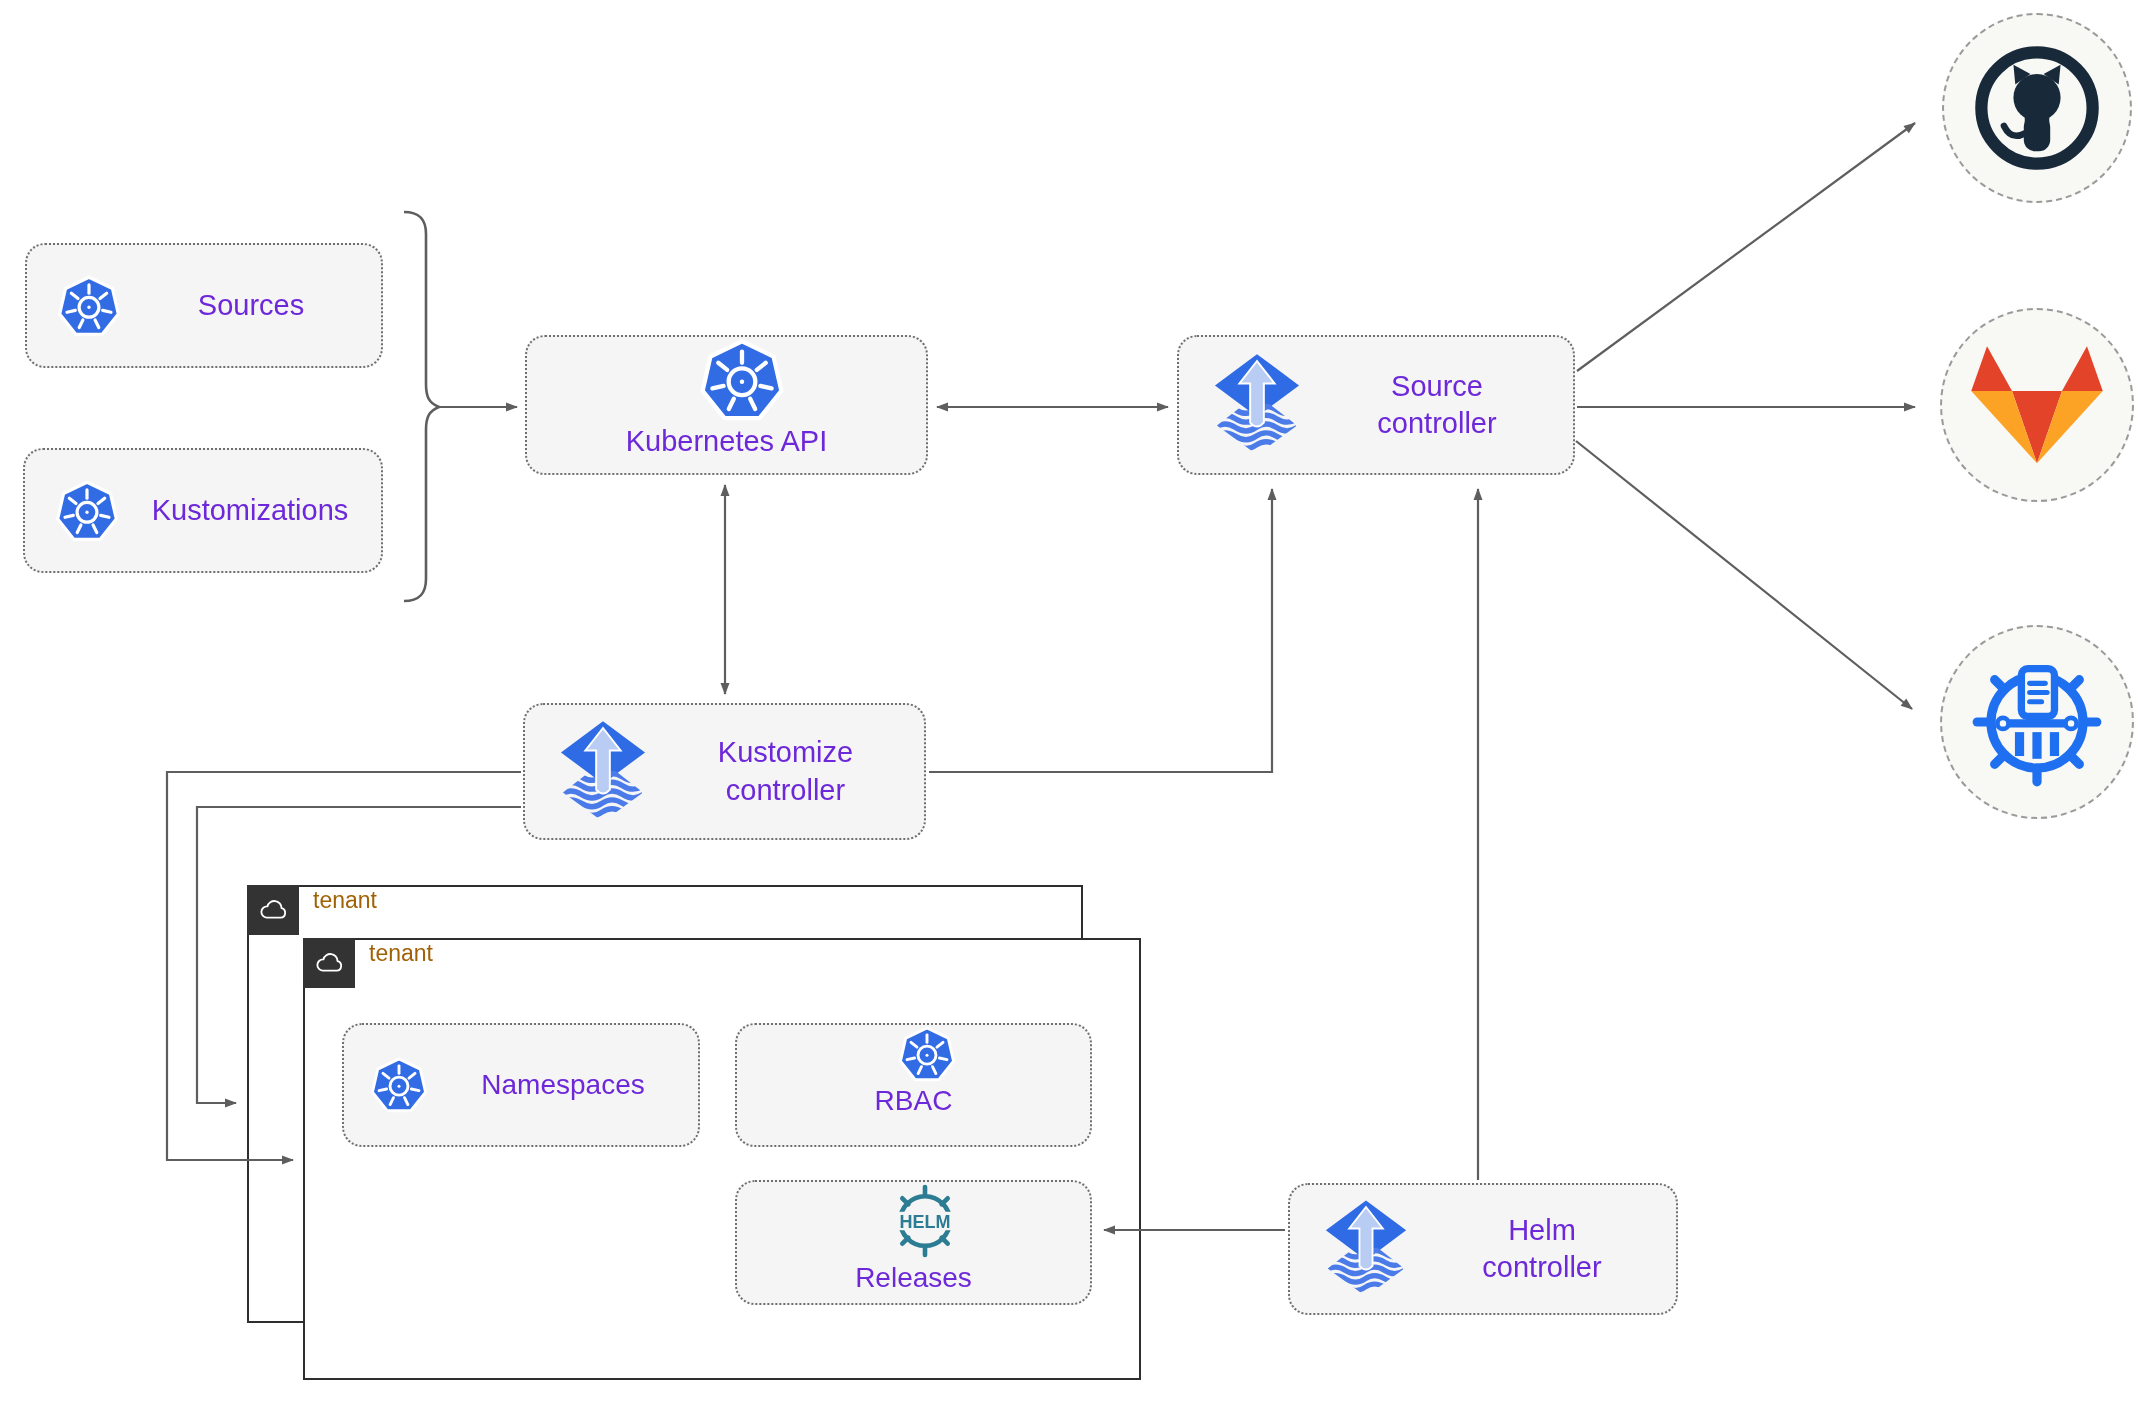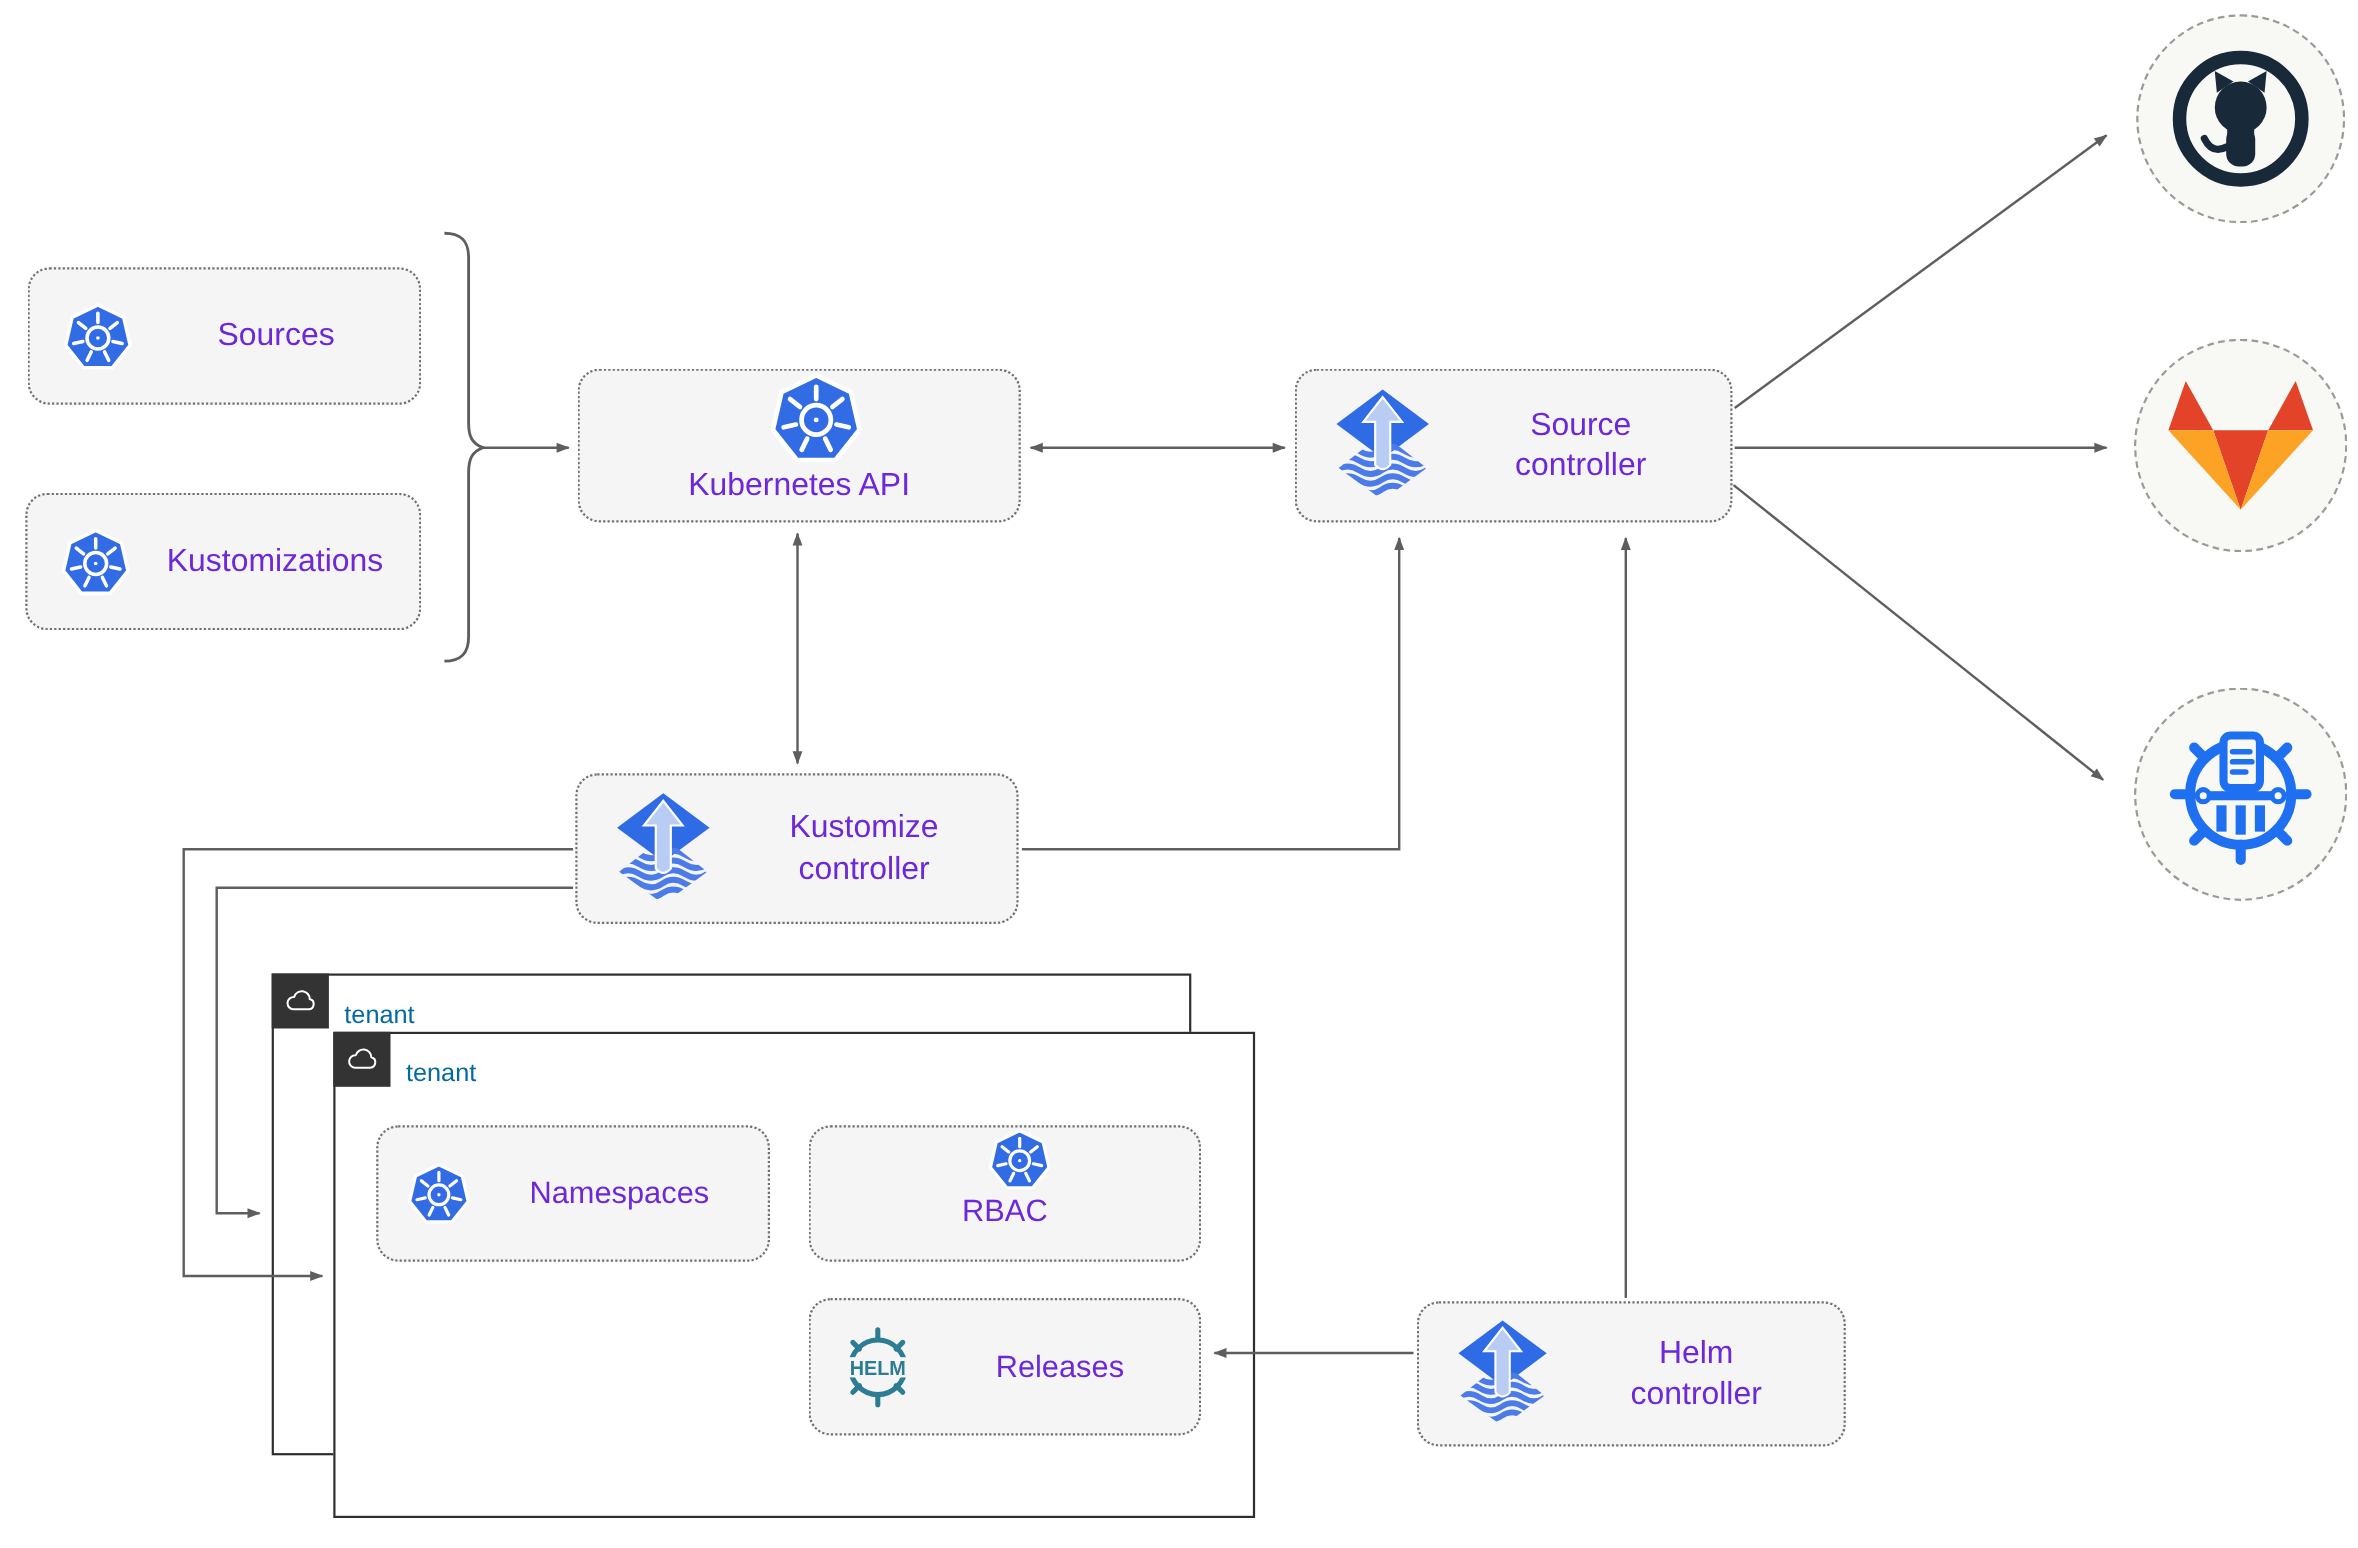--- a/index.html
+++ b/index.html
@@ -10,21 +10,21 @@
         display:flex;align-items:center;box-sizing:border-box;z-index:4;}
   .node .lbl{flex:1;text-align:center;font-size:29px;color:#6d28d9;line-height:1.28;white-space:pre-line;}
   .node .icon{margin-left:30px;flex:0 0 auto;}
   .node.ctrl .icon{margin-left:34px;}
   .node.inner .lbl{font-size:28px;}
   .node.inner .icon{margin-left:26px;}
   
   .tenant{position:absolute;background:#ffffff;border:2.5px solid #2e2e2e;box-sizing:border-box;}
   .tenant .badge{position:absolute;left:-2.5px;top:-2.5px;width:52px;height:50px;background:#333333;
                  display:flex;align-items:center;justify-content:center;}
-  .tenant .tenant-label{position:absolute;left:64px;top:22px;font-size:23px;color:#0369a1;}
+  .tenant .tenant-label{position:absolute;left:64px;top:0;font-size:23px;color:#a16207;}
   .tenant.back{z-index:1;}
   .tenant.front{z-index:2;}
   
   .endpoint{position:absolute;border:2.5px dashed #9a9a9a;border-radius:50%;background:#f8f8f5;
             display:flex;align-items:center;justify-content:center;box-sizing:border-box;z-index:3;}
   .overlay{position:absolute;left:0;top:0;z-index:10;pointer-events:none;}
   .defs-hidden{position:absolute;width:0;height:0;}
 </style>
 </head>
 <body>
@@ -201,21 +201,21 @@
   </div>
 
   <div class="node inner" style="left:735px;top:1023px;width:357px;height:124px;flex-direction:column;">
     <svg class="icon" width="58" height="58">
         <use href="#sym-k8s"></use>
       </svg>
     <div class="lbl">RBAC</div>
   </div>
 
 
-  <div class="node inner" style="left:735px;top:1180px;width:357px;height:125px;">
+  <div class="node inner" style="left:735px;top:1180px;width:357px;height:125px;flex-direction:column;">
     <svg class="icon" width="78" height="78" style="margin-left:22px">
         <use href="#sym-helm"></use>
       </svg>
     <div class="lbl">Releases</div>
   </div>
 
   <div class="endpoint" style="left:1942px;top:13px;width:190px;height:190px;">
     <svg width="132" height="132">
         <use href="#sym-github"></use>
       </svg>

